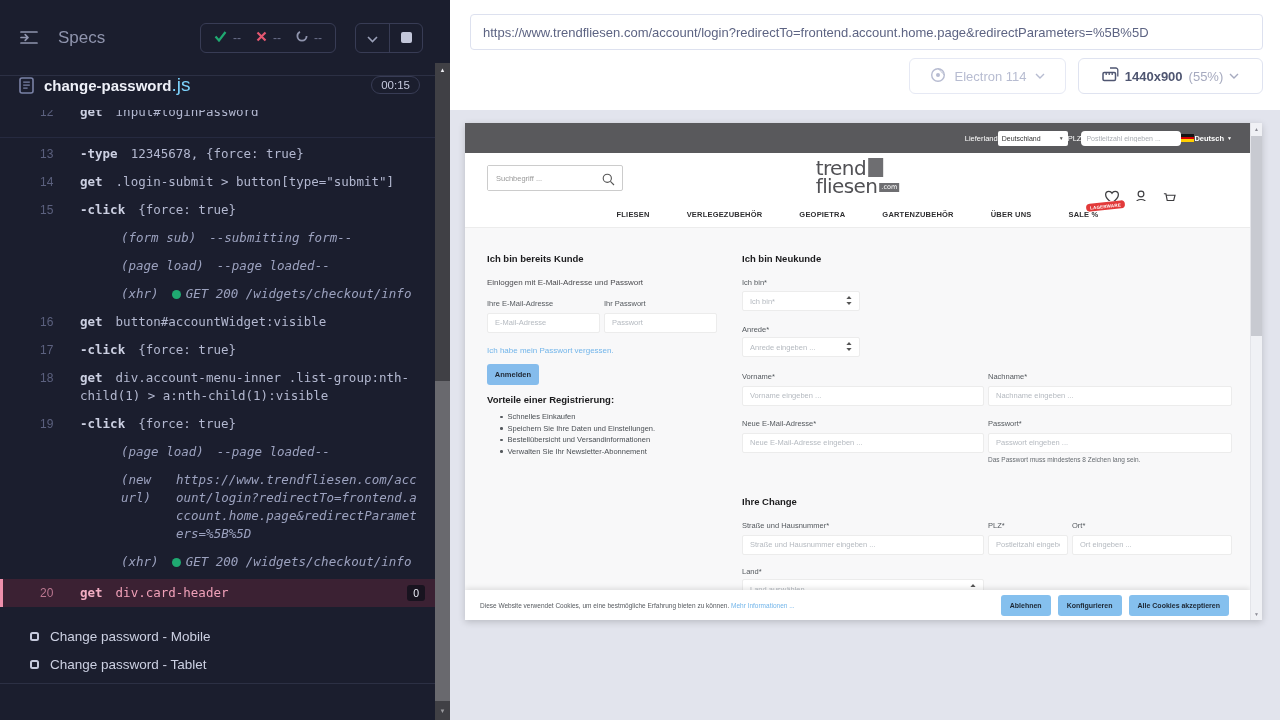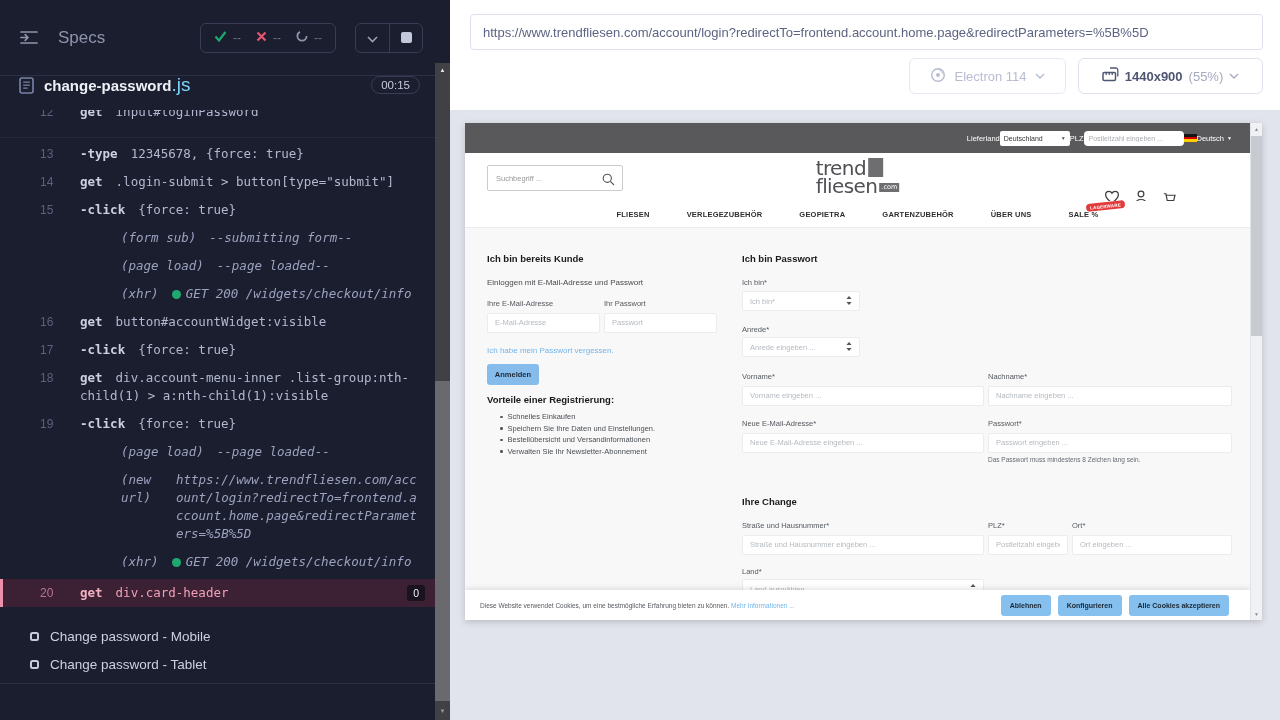--- a/index.html
+++ b/index.html
@@ -59,21 +59,21 @@
   .chev { display:flex; align-items:center; }
 
   
   .preview { position:absolute; left:465px; top:123px; width:797px; height:497px; background:#fff; box-shadow:0 2px 7px rgba(0,0,0,.18); overflow:hidden; }
   .pv-topbar { position:absolute; top:0; left:0; right:0; height:30px; background:#59595c; display:flex; align-items:center; justify-content:flex-end; padding-right:30px; color:#fff; font-size:7.5px; }
   .pv-select-sm { background:#fff; color:#333; width:70px; height:15px; border-radius:2px; display:flex; align-items:center; justify-content:space-between; padding:0 4px; font-size:7px; }
   .pv-input-sm { background:#fff; width:100px; height:15px; border-radius:4px; border:none; font-size:7px; padding:0 5px; color:#333; outline:none; }
   .pv-input-sm::placeholder { color:#a9adb2; }
   .pv-flag { width:13px; height:8px; display:flex; flex-direction:column; overflow:hidden; }
   .pv-flag i { flex:1; }
-  .pv-lang { display:flex; align-items:center; gap:3px; font-weight:normal; font-size:7.5px; }
+  .pv-lang { display:flex; align-items:center; gap:3px; font-weight:bold; font-size:7.5px; }
 
   .pv-header { position:absolute; top:30px; left:0; right:12px; height:48px; background:#fff; }
   .pv-search { position:absolute; left:22px; top:12px; width:136px; height:26px; border:1px solid #ccc; border-radius:2px; background:#fff; }
   .pv-search input { border:none; outline:none; width:108px; height:24px; font-size:7.5px; padding-left:8px; color:#333; }
   .pv-search input::placeholder { color:#9a9a9a; }
   .pv-search .sicon { position:absolute; right:7px; top:6px; }
   .pv-logo { position:absolute; left:50%; top:5px; transform:translateX(-50%); color:#515155; font-size:20px; line-height:18px; letter-spacing:-0.6px; font-family:"DejaVu Sans",sans-serif; }
   .pv-logo .lrow { display:flex; align-items:flex-end; gap:2px; }
   .logo-sq { width:15px; height:19px; background:#6e6e71; display:inline-block; }
   .logo-tld { background:#6e6e71; color:#fff; font-size:6.5px; line-height:9px; padding:0 2px; letter-spacing:0; margin-bottom:3px; }
@@ -372,21 +372,21 @@
         <div class="bullet-row">
             <span class="b-dot"></span>
             <span>Bestellübersicht und Versandinformationen</span>
           </div>
         <div class="bullet-row">
             <span class="b-dot"></span>
             <span>Verwalten Sie Ihr Newsletter-Abonnement</span>
           </div>
       </div>
 
-      <div class="ab sec-title" style="left:277px; top:25px;">Ich bin Passwort</div>
+      <div class="ab sec-title" style="left:277px; top:25px;">Ich bin Neukunde</div>
       <div class="ab f-label" style="left:277px; top:50px;">Ich bin*</div>
       <div class="ab f-select" style="left:277px; top:63px; width:118px;">
         <span>Ich bin*</span>
         <span><svg width="6" height="9" viewBox="0 0 6 9">
               <path d="M3 0l2.6 3H.4z" fill="#555"></path>
               <path d="M3 9L.4 6h5.2z" fill="#555"></path>
             </svg></span>
       </div>
       <div class="ab f-label" style="left:277px; top:97px;">Anrede*</div>
       <div class="ab f-select" style="left:277px; top:109px; width:118px;">

